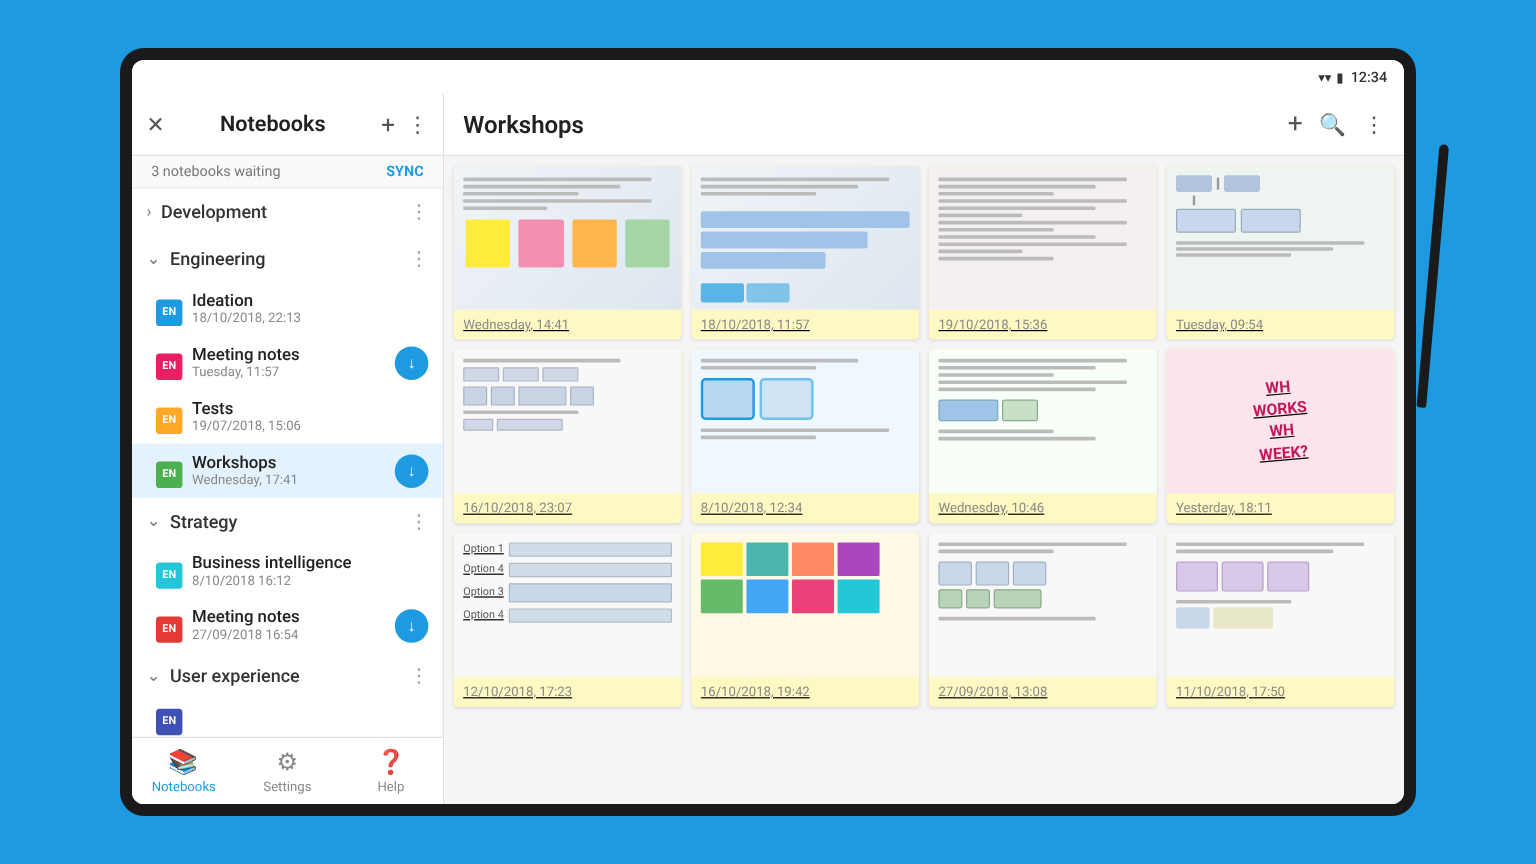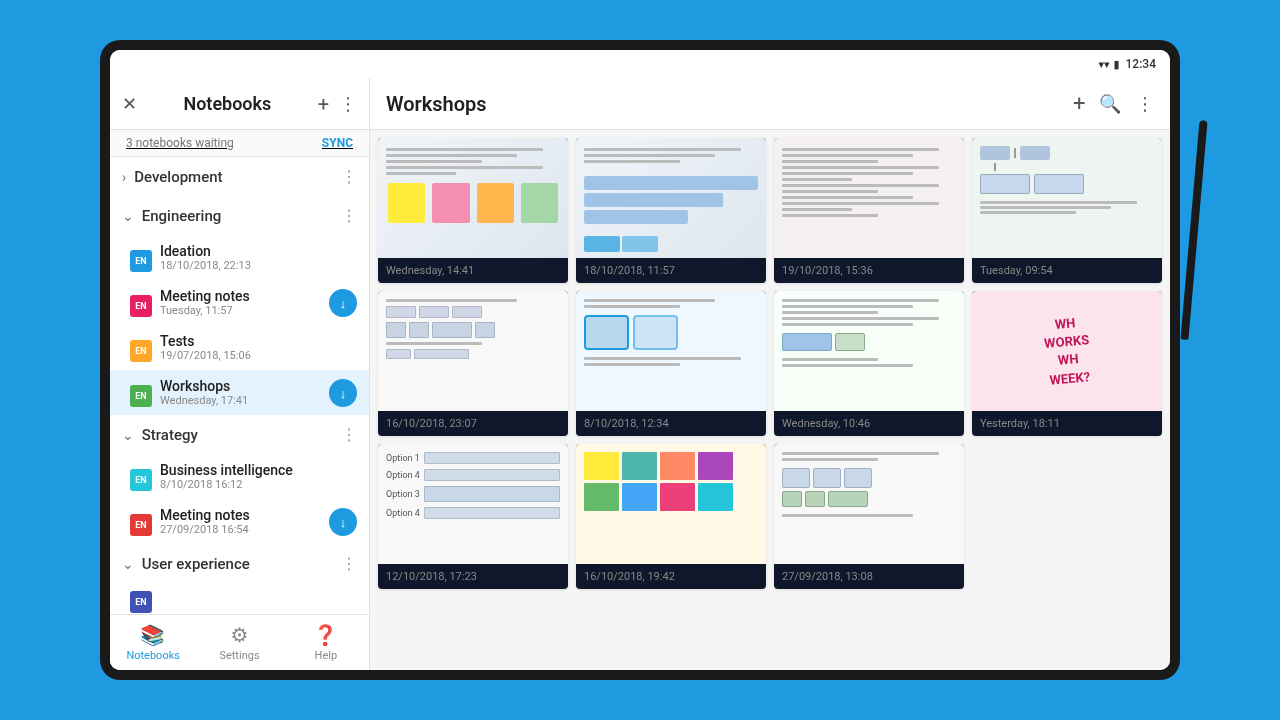--- a/index.html
+++ b/index.html
@@ -91,21 +91,20 @@
       display: flex;
       align-items: center;
     }
     .sync-bar {
       display: flex;
       align-items: center;
       justify-content: space-between;
       padding: 6px 16px;
       background: #fafafa;
       border-bottom: 1px solid #e8e8e8;
-      text-decoration: underline;
     }
     .sync-text {
       font-size: 12px;
       color: #777;
     }
     .sync-btn {
       font-size: 12px;
       font-weight: 700;
       color: #1e9be0;
       cursor: pointer;
@@ -218,25 +217,26 @@
     .notes-grid {
       flex: 1;
       overflow-y: auto;
       padding: 8px;
       display: grid;
       grid-template-columns: repeat(4, 1fr);
       gap: 8px;
       align-content: start;
     }
     .note-card {
-      background: #0f172a;
+      background: #fef9c3;
       border-radius: 4px;
       overflow: hidden;
       cursor: pointer;
       box-shadow: 0 1px 3px rgba(0,0,0,0.1);
+      text-decoration: underline;
     }
     .note-thumb {
       width: 100%;
       height: 120px;
       background: #e8e8e8;
       overflow: hidden;
       position: relative;
     }
     .note-thumb-inner {
       width: 100%;
@@ -689,18 +689,41 @@
                   </div>
                   <div class="sl w80" style="height:3px;margin-top:4px;"></div>
                 </div>
               </div>
             </div>
             <div class="note-footer">
               <div class="note-date">27/09/2018, 13:08</div>
             </div>
           </div>
 
+          <div class="note-card">
+            <div class="note-thumb" style="background:#f8f8f8;">
+              <div class="note-thumb-inner">
+                <div style="padding:4px;display:flex;flex-direction:column;gap:3px;">
+                  <div class="sl w100" style="height:3px;"></div>
+                  <div class="sl w80" style="height:3px;"></div>
+                  <div style="display:flex;gap:3px;margin-top:4px;">
+                    <div style="width:35px;height:25px;background:#d8c8e8;border-radius:2px;border:1px solid #b8a0c8;"></div>
+                    <div style="width:35px;height:25px;background:#d8c8e8;border-radius:2px;border:1px solid #b8a0c8;"></div>
+                    <div style="width:35px;height:25px;background:#d8c8e8;border-radius:2px;border:1px solid #b8a0c8;"></div>
+                  </div>
+                  <div class="sl w60" style="height:3px;margin-top:4px;"></div>
+                  <div style="display:flex;gap:3px;">
+                    <div style="width:28px;height:18px;background:#c8d8e8;border-radius:2px;"></div>
+                    <div style="width:50px;height:18px;background:#e8e8c8;border-radius:2px;"></div>
+                  </div>
+                </div>
+              </div>
+            </div>
+            <div class="note-footer">
+              <div class="note-date">11/10/2018, 17:50</div>
+            </div>
+          </div>
 
         </div>
       </div>
     </div>
   </div>
 </div>
 
 </body></html>

